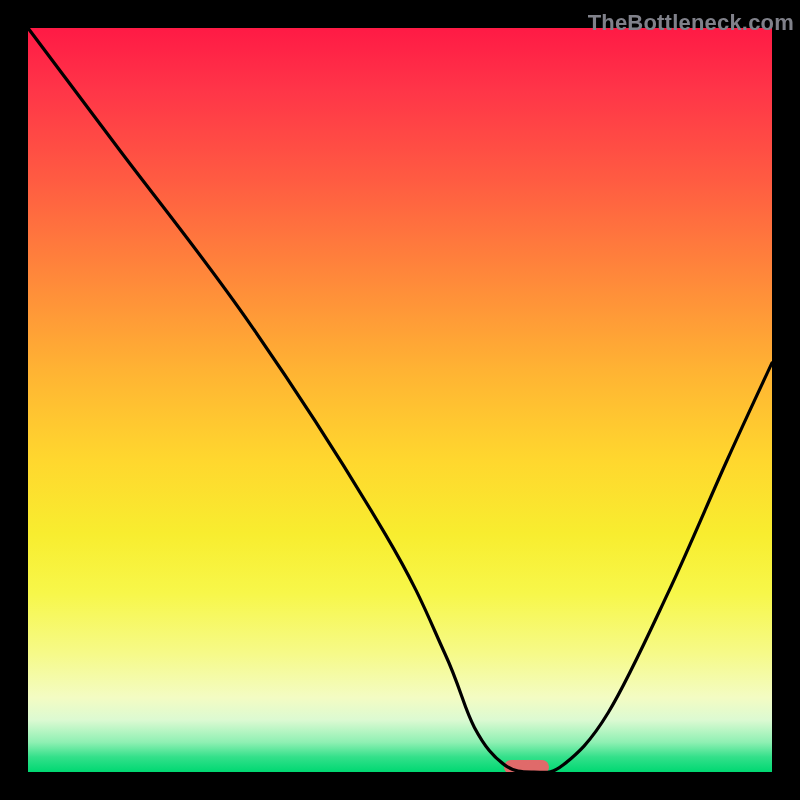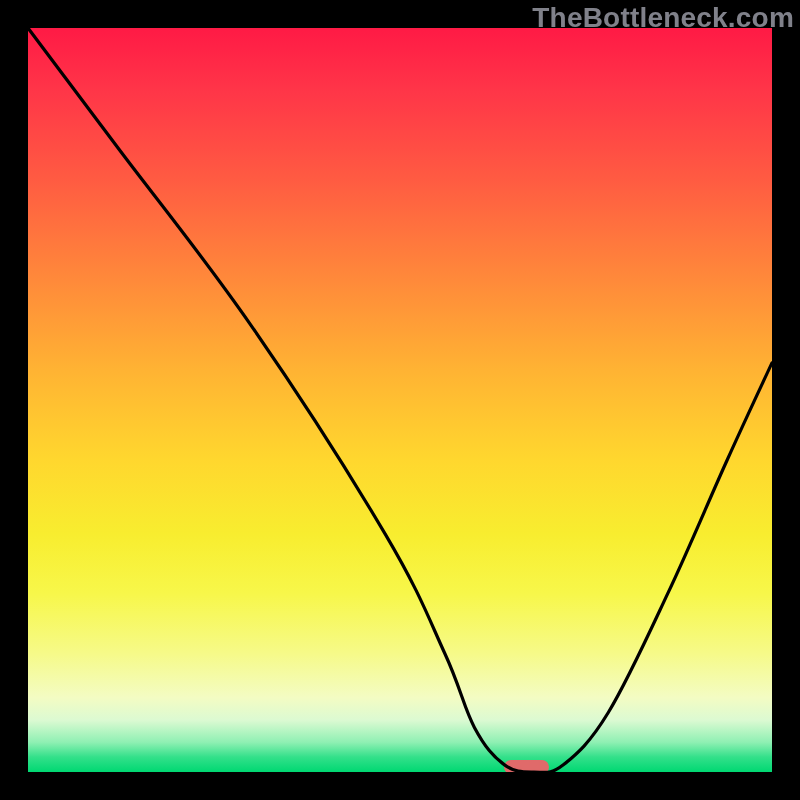--- a/index.html
+++ b/index.html
@@ -52,24 +52,24 @@
     border-radius: 999px;
   }
   svg.curve {
     position: absolute;
     inset: 0;
     width: 100%;
     height: 100%;
   }
   .watermark {
     position: absolute;
-    top: 2px;
+    top: 10px;
     right: 6px;
     font-family: Arial, Helvetica, sans-serif;
-    font-size: 28px;
+    font-size: 22px;
     font-weight: 600;
     color: #80818a;
     letter-spacing: 0.2px;
     text-align: right;
   }
 </style>
 </head>
 <body>
 
 <div class="frame">

